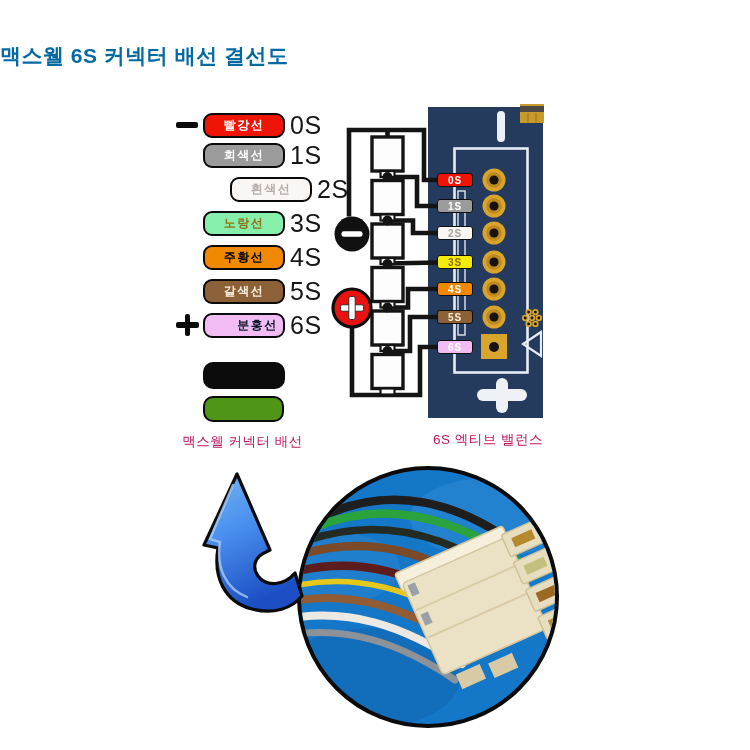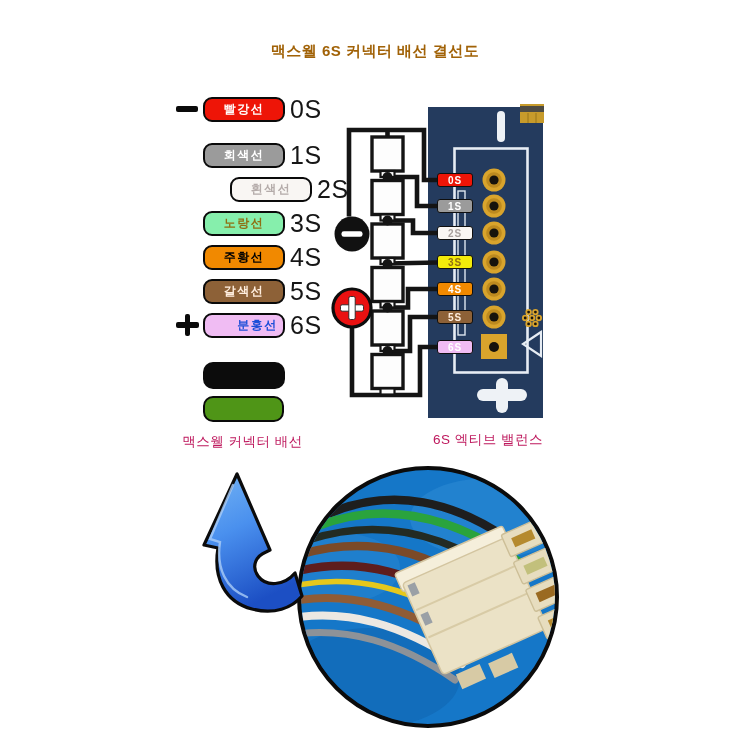--- a/index.html
+++ b/index.html
@@ -1,20 +1,20 @@
 <!DOCTYPE html>
 <html><head>
 <meta charset="utf-8">
 <style>
   *{margin:0;padding:0;box-sizing:border-box}
   html,body{background:#ffffff}
   .stage{position:relative;width:750px;height:750px;background:#fff;
          font-family:"Liberation Sans",sans-serif;overflow:hidden;margin:0 auto}
-  .title{position:absolute;left:0;top:42px;width:100%;text-align:center;
-         font-size:15px;font-weight:700;letter-spacing:.5px;color:#a16207}
+  .title{position:absolute;left:0;top:42px;width:100%;text-align:left;
+         font-size:21px;font-weight:700;letter-spacing:.5px;color:#0369a1}
   
   .legend-row{position:absolute;left:176px;display:flex;align-items:center;height:26px}
   .sign-cell{width:27px;height:26px;display:flex;align-items:center}
   .minus-bar{width:22px;height:5.6px;background:#0a0a0a;border-radius:2px}
   .plus-shape{position:relative;width:23px;height:22px}
   .plus-shape i{position:absolute;background:#0a0a0a;border-radius:2px;display:block}
   .plus-h{left:0;top:8.2px;width:23px;height:5.6px}
   .plus-v{left:8.7px;top:0;width:5.6px;height:22px}
   .pill{width:82px;height:25px;border:2.5px solid #0a0a0a;border-radius:9px;
         display:flex;align-items:center;justify-content:center;
@@ -33,21 +33,21 @@
              display:flex;align-items:center;justify-content:center;letter-spacing:1px}
   .photo{position:absolute;left:190px;top:458px;z-index:1}
 </style>
 </head>
 <body>
 
 <div class="stage">
 
   <div class="title">맥스웰 6S 커넥터 배선 결선도</div>
 
-  <div class="legend-row" style="top:96px">
+  <div class="legend-row" style="top:112px">
     <div class="sign-cell">
         <span class="minus-bar"></span>
       </div>
     <div class="pill" style="background: rgb(238, 21, 7); color: rgb(255, 255, 255);">빨강선</div>
     <div class="tag">0S</div>
   </div>
   <div class="legend-row" style="top:142px">
     <div class="sign-cell"></div>
     <div class="pill" style="background: rgb(155, 155, 155); color: rgb(255, 255, 255);">회색선</div>
     <div class="tag">1S</div>
@@ -72,21 +72,21 @@
     <div class="pill" style="background: rgb(141, 97, 55); color: rgb(255, 238, 222);">갈색선</div>
     <div class="tag">5S</div>
   </div>
   <div class="legend-row" style="top:312px">
     <div class="sign-cell">
       <span class="plus-shape">
           <i class="plus-h"></i>
           <i class="plus-v"></i>
         </span>
     </div>
-    <div class="pill" style="background: rgb(240, 188, 243); color: #1d4ed8; padding-left: 27px;">분홍선</div>
+    <div class="pill" style="background: rgb(240, 188, 243); color: #0f172a; padding-left: 27px;">분홍선</div>
     <div class="tag">6S</div>
   </div>
 
   <div class="block-pill" style="top: 362px; background: rgb(12, 12, 12);"></div>
   <div class="block-pill bordered" style="top: 396px; height: 26px; width: 81px; background: rgb(79, 149, 23);"></div>
   <div class="caption" style="left:150px;top:433px;width:185px">맥스웰 커넥터 배선</div>
 
   <div class="pcb" style="background: rgb(36, 59, 94);">
     <svg width="115" height="311" viewBox="0 0 115 311">
       <g>

